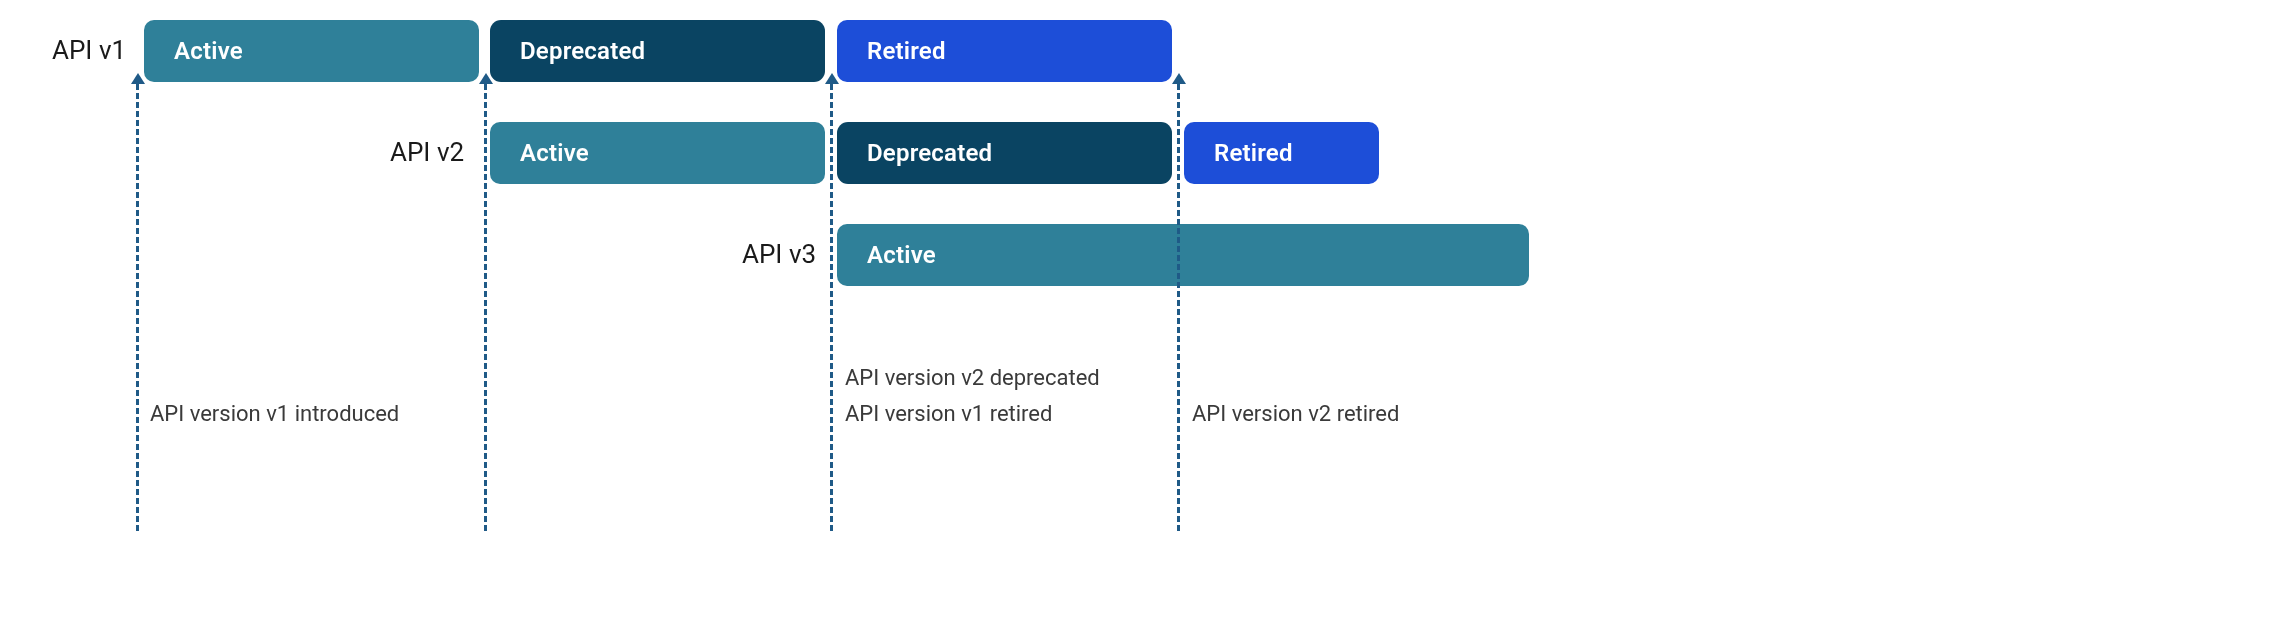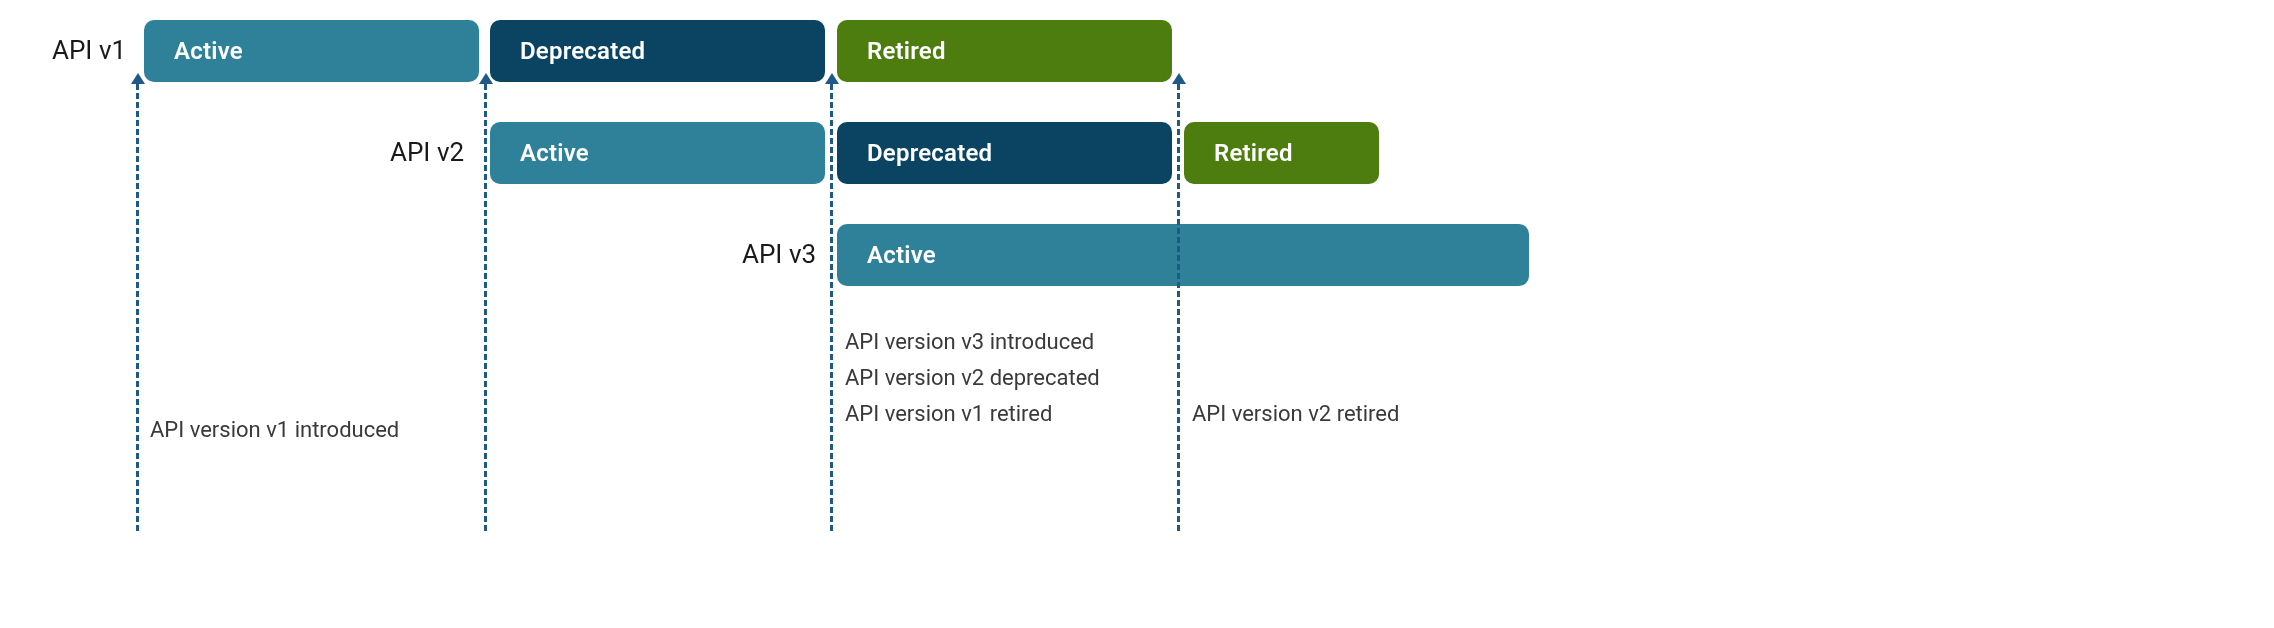--- a/index.html
+++ b/index.html
@@ -27,22 +27,22 @@
     border-radius: 10px;
     color: #fff;
     font-size: 24px;
     font-weight: 600;
     display: flex;
     align-items: center;
     padding-left: 30px;
     letter-spacing: 0.2px;
   }
   .bar-active     { background: #2f8099; }
-  .bar-deprecated { background: #0a4462; }
-  .bar-retired    { background: #4d7c0f; }
+  .bar-deprecated { background: #0a4462; border-radius: 11px; }
+  .bar-retired    { background: #1d4ed8; }
   .arrow {
     position: absolute;
     width: 0;
     border-left: 3px dashed #1f5a87;
     top: 84px;
     bottom: 28px;
   }
   .arrow::before {
     content: "";
     position: absolute;
@@ -78,22 +78,21 @@
   <div class="bar bar-deprecated" style="left:837px;  top:122px; width:335px;">Deprecated</div>
   <div class="bar bar-retired" style="left:1184px; top:122px; width:195px;">Retired</div>
 
   <div class="bar bar-active" style="left:837px;  top:224px; width:692px;">Active</div>
 
   <div class="arrow" style="left:136px;"></div>
   <div class="arrow" style="left:484px;"></div>
   <div class="arrow" style="left:830px;"></div>
   <div class="arrow" style="left:1177px;"></div>
 
-  <div class="caption" style="left:150px;  top:412px;text-align:center;">API version v1 introduced</div>
+  <div class="caption" style="left:150px;  top:396px;text-align:center;">API version v1 introduced</div>
 
 
-  <div class="caption" style="left:845px;  top:324px;">API version v3 introduced</div>
   <div class="caption" style="left:845px;  top:360px;">API version v2 deprecated</div>
   <div class="caption" style="left:845px;  top:396px;">API version v1 retired</div>
 
   <div class="caption" style="left:1192px; top:396px;">API version v2 retired</div>
 
 </div>
 
 </body></html>

